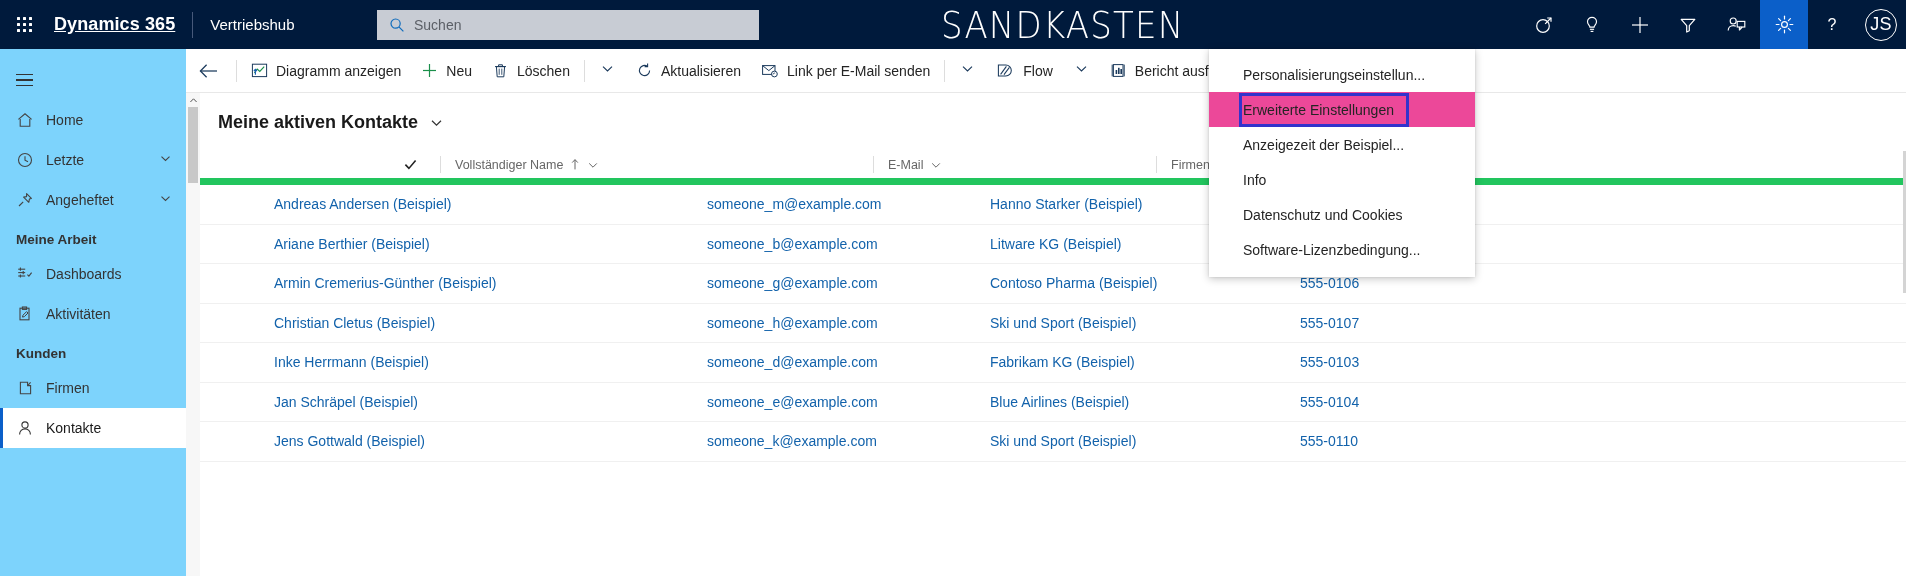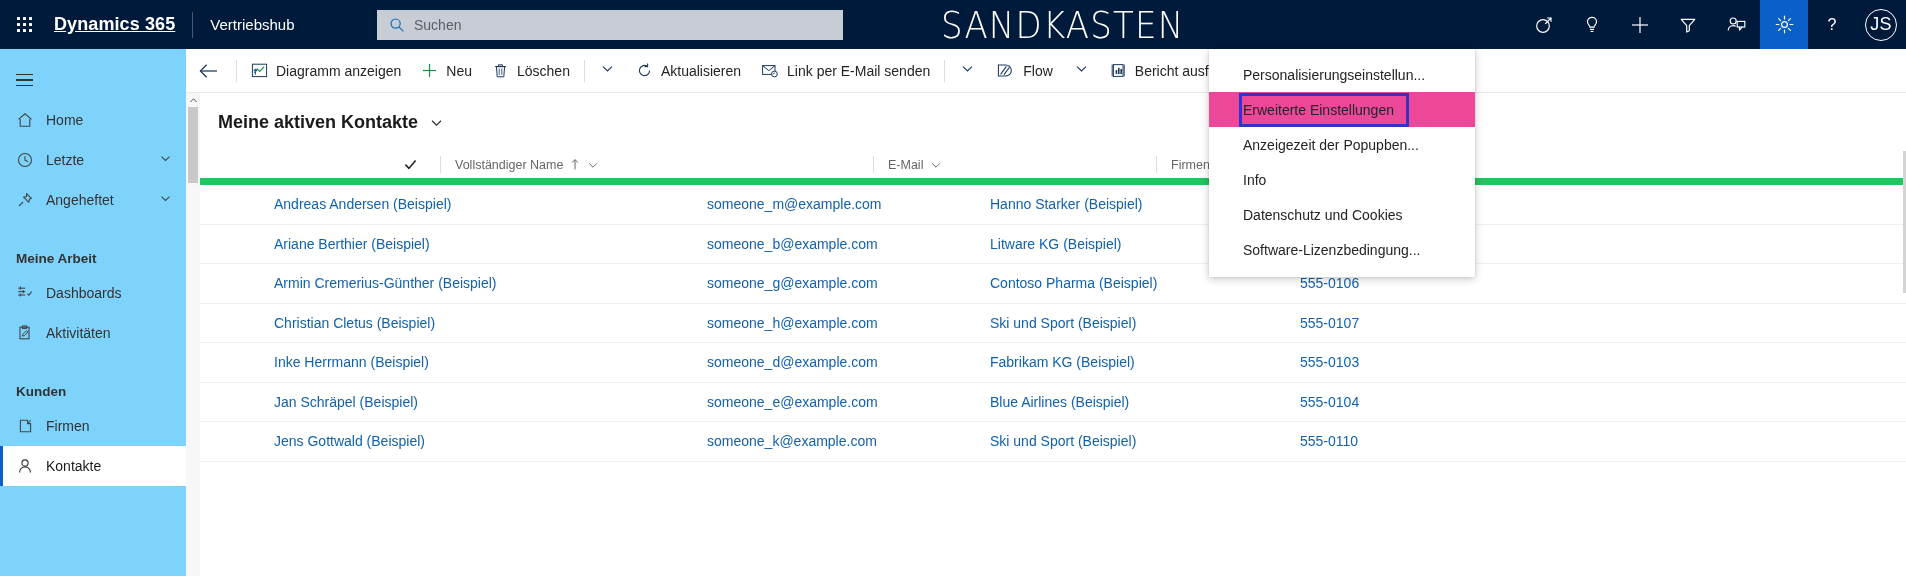--- a/index.html
+++ b/index.html
@@ -43,21 +43,21 @@
   .nav-divider {
     width: 1px; height: 26px; background: #47597a;
     margin: 0 17px;
   }
   .app-name {
     font-size: 15px; color: #ffffff; white-space: nowrap; cursor: pointer;
   }
 
   .searchbox {
     position: absolute; left: 377px; top: 10px;
-    width: 466px; height: 30px;
+    width: 382px; height: 30px;
     background: #c8ccd4;
     display: flex; align-items: center;
     cursor: text;
   }
   .searchbox .mag { margin-left: 12px; margin-right: 9px; display:flex; }
   .searchbox .ph { font-size: 14px; color: #5b5f66; }
 
   .sandkasten {
     position: absolute; left: 941px; top: 2px;
     font-size: 34px;
@@ -118,21 +118,21 @@
   .nav-item .chev { position: absolute; right: 14px; top: 50%; transform: translateY(-50%); }
   .nav-item.selected { background: #ffffff; }
   .nav-item.selected::before {
     content: ""; position: absolute; left: 0; top: 0;
     width: 3px; height: 100%; background: #0b5fc9;
   }
   .nav-item.selected .lbl { color: #1a1a1a; }
 
   .group-head {
     font-size: 13.5px; font-weight: bold; color: #333;
-    padding-left: 16px; margin-top: 27px; margin-bottom: 4px;
+    padding-left: 16px; margin-top: 8px; margin-bottom: 4px;
     height: 22px; display: flex; align-items: center;
   }
 
   
   .cmdbar {
     position: absolute; top: 49px; left: 186px;
     width: 1720px; height: 44px;
     background: #ffffff;
     border-bottom: 1px solid #e8e8e8;
     display: flex; align-items: center;
@@ -720,21 +720,21 @@
 </div>
 
 <div class="flyout">
   <div class="fly-item">
     <span class="fly-lbl-box">Personalisierungseinstellun...</span>
   </div>
   <div class="fly-item focused">
     <span class="fly-lbl-box">Erweiterte Einstellungen</span>
   </div>
   <div class="fly-item">
-    <span class="fly-lbl-box">Anzeigezeit der Popupben...</span>
+    <span class="fly-lbl-box">Anzeigezeit der Beispiel...</span>
   </div>
   <div class="fly-item">
     <span class="fly-lbl-box">Info</span>
   </div>
   <div class="fly-item">
     <span class="fly-lbl-box">Datenschutz und Cookies</span>
   </div>
   <div class="fly-item">
     <span class="fly-lbl-box">Software-Lizenzbedingung...</span>
   </div>

